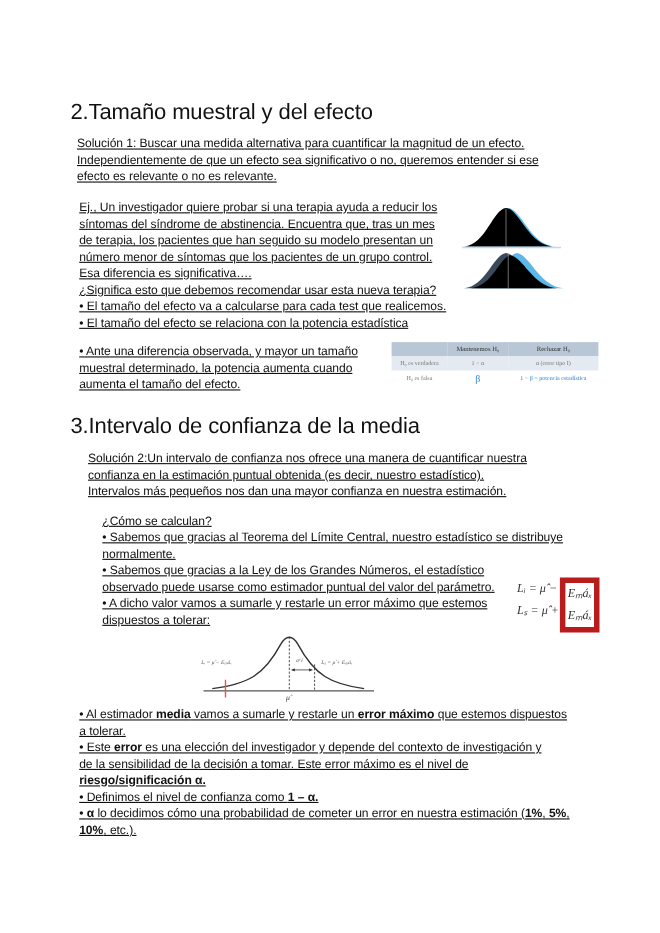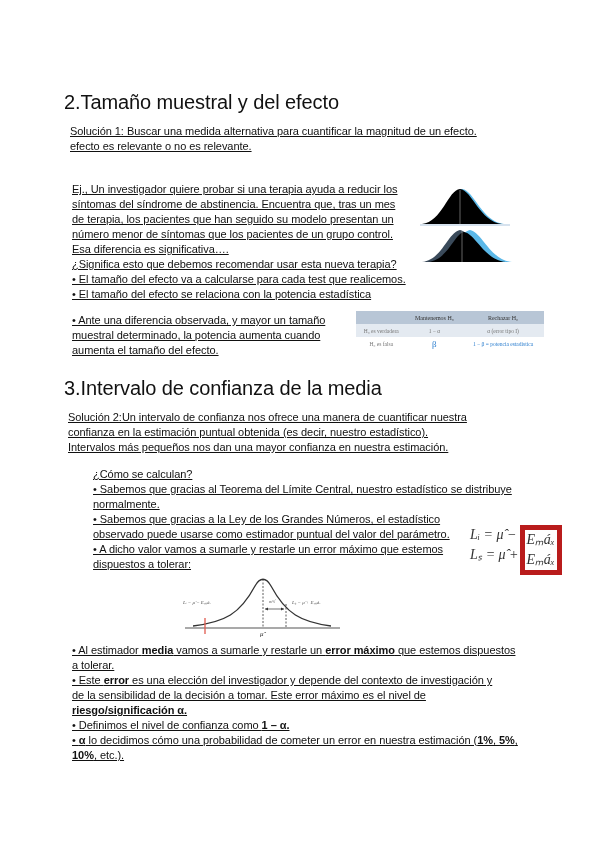--- a/index.html
+++ b/index.html
@@ -9,30 +9,31 @@
   h2 { margin: 0; font-size: 20px; font-weight: normal; letter-spacing: -0.1px; }
   .p { font-size: 11px; line-height: 15px; margin: 0; letter-spacing: -0.05px; text-decoration: underline; }
   .line { display: block; white-space: nowrap; }
   b { font-weight: bold; }
   .table-img { border-collapse: collapse; font-family: "Liberation Serif", serif; font-size: 5.5px; color: #777; }
   .table-img td { padding: 0 3px; height: 13px; text-align: center; white-space: nowrap; }
   .table-img tr.head td { background: #b8c6d6; color: #333; font-size: 6px; }
   .table-img tr.r1 td { background: #e4eaf1; }
   .table-img tr.r2 td { background: #ffffff; }
   .blue { color: #2d7fcf; }
-  .formula { font-family: "Liberation Serif", serif; font-style: italic; font-size: 14px; color: #333; line-height: 20px; }
+  .formula { font-family: "Liberation Serif", serif; font-style: italic; font-size: 11px; color: #333; line-height: 20px; }
   .redbox { border: 5px solid #b91c1c; }
 </style>
 </head>
 <body>
 
 <h2 class="abs" style="left:64px; top:91px;">2.Tamaño muestral y del efecto</h2>
 
 <div class="abs p" style="left:70px; top:124px;">
   <span class="line"> Solución 1: Buscar una medida alternativa para cuantificar la magnitud de un efecto.</span>
+  <span class="line">Independientemente de que un efecto sea significativo o no, queremos entender si ese</span>
   <span class="line">efecto es relevante o no es relevante.</span>
 </div>
 
 <div class="abs p" style="left:72px; top:182px;">
   <span class="line">Ej., Un investigador quiere probar si una terapia ayuda a reducir los</span>
   <span class="line">síntomas del síndrome de abstinencia. Encuentra que, tras un mes</span>
   <span class="line">de terapia, los pacientes que han seguido su modelo presentan un</span>
   <span class="line">número menor de síntomas que los pacientes de un grupo control.</span>
   <span class="line">Esa diferencia es significativa….</span>
   <span class="line">¿Significa esto que debemos recomendar usar esta nueva terapia?</span>
@@ -76,21 +77,21 @@
   <tr class="r2">
     <td>H₀ es falsa</td>
     <td class="blue" style="font-size:9px;">β</td>
     <td class="blue">1 − β = potencia estadística</td>
   </tr>
 </tbody>
   </table>
 
 <h2 class="abs" style="left:64px; top:377px;">3.Intervalo de confianza de la media</h2>
 
-<div class="abs p" style="left:68px; top:410px;">
+<div class="abs p" style="left:80px; top:410px;">
   <span class="line">Solución 2:Un intervalo de confianza nos ofrece una manera de cuantificar nuestra</span>
   <span class="line">confianza en la estimación puntual obtenida (es decir, nuestro estadístico).</span>
   <span class="line">Intervalos más pequeños nos dan una mayor confianza en nuestra estimación.</span>
 </div>
 
 <div class="abs p" style="left:72px; top:467px;margin-left:21px;">
   <span class="line">¿Cómo se calculan?</span>
   <span class="line">• Sabemos que gracias al Teorema del Límite Central, nuestro estadístico se distribuye</span>
   <span class="line">normalmente.</span>
   <span class="line">• Sabemos que gracias a la Ley de los Grandes Números, el estadístico</span>

